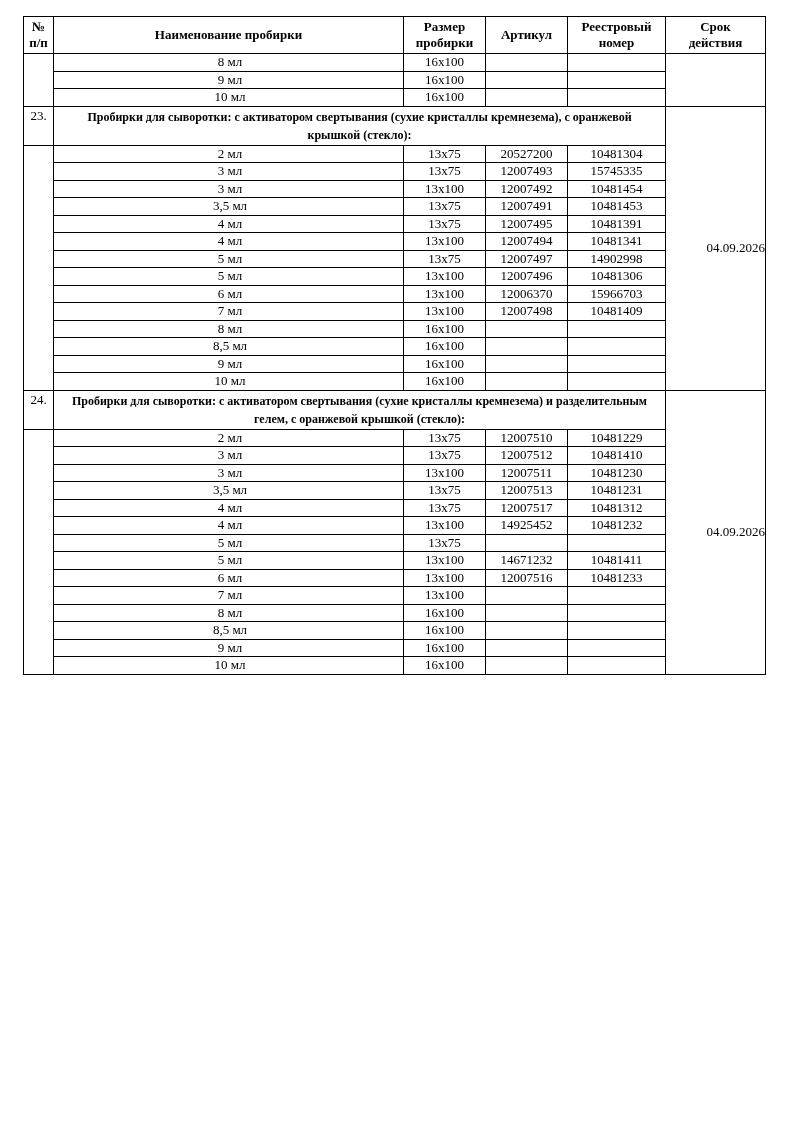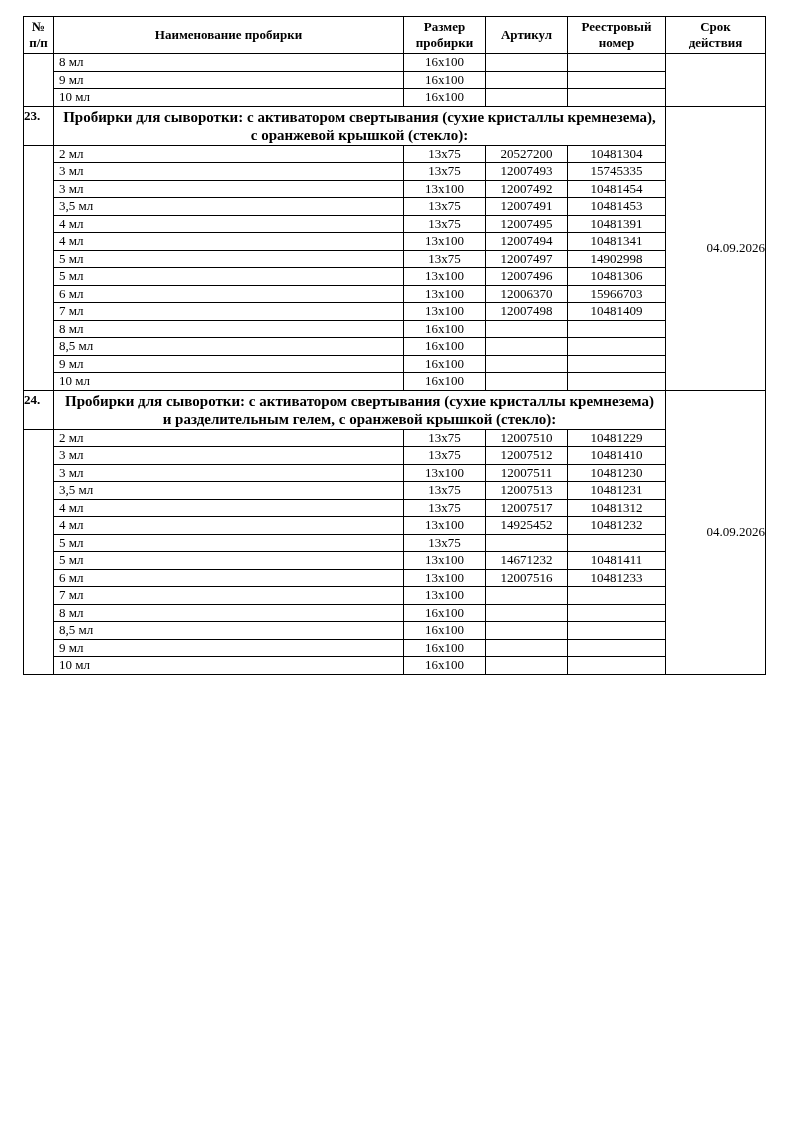--- a/index.html
+++ b/index.html
@@ -38,40 +38,40 @@
     vertical-align: middle;
     white-space: pre-line;
     line-height: 16px;
     padding: 2px 1px;
   }
   .registry td {
     line-height: 16.5px;
     vertical-align: middle;
   }
   td.c-num {
+    text-align: center;
     vertical-align: top;
     line-height: 18px;
-    font-weight: bold;
   }
   td.c-name {
-    text-align: left;
+    text-align: center;
     padding-left: 5px;
     padding-right: 2px;
   }
   td.c-size, td.c-article, td.c-reg {
     text-align: center;
   }
   td.c-expiry {
     text-align: right;
     vertical-align: middle;
     font-size: 13px;
   }
   tr.section-header td.c-title {
     font-weight: bold;
-    font-size: 15px;
+    font-size: 12px;
     text-align: center;
     line-height: 18px;
     padding: 1px 8px;
   }
 </style>
 </head>
 <body>
 
 <div class="page">
   <table class="registry">

